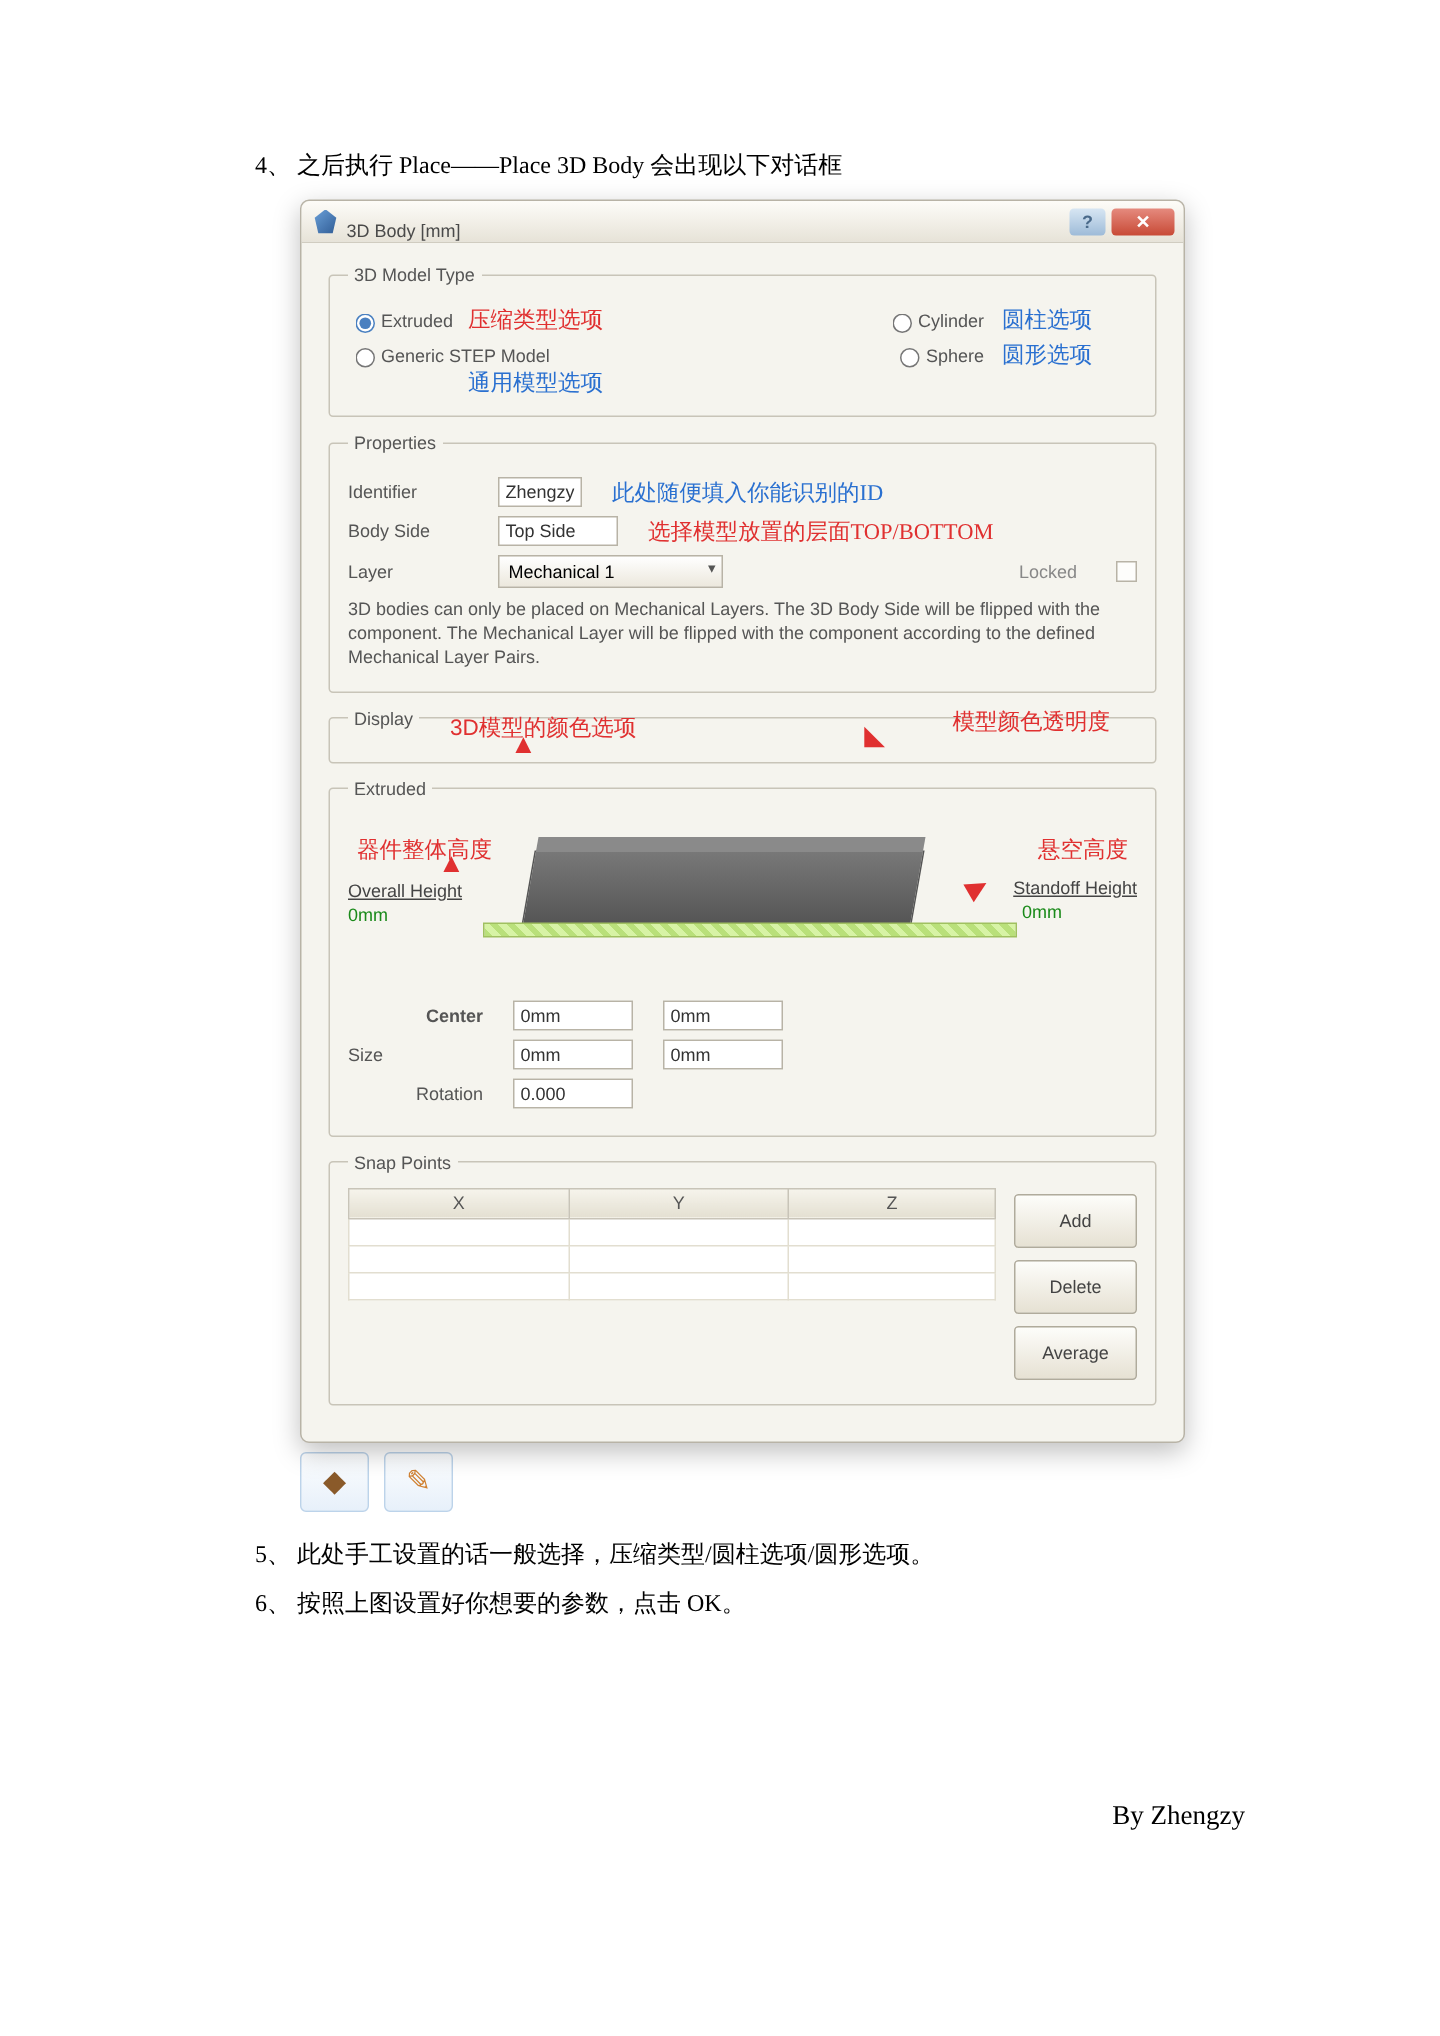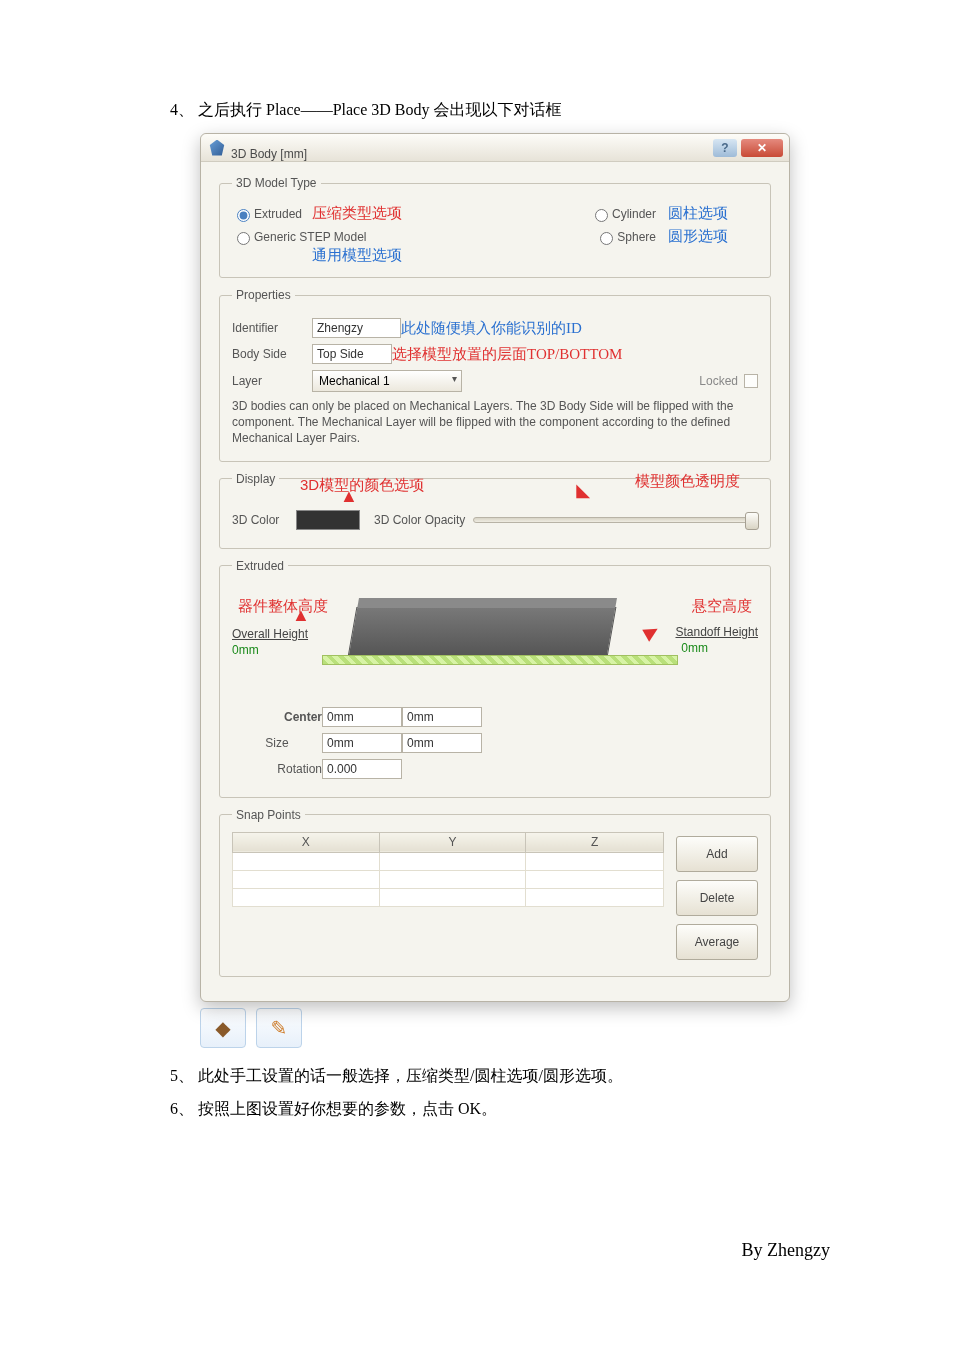--- a/index.html
+++ b/index.html
@@ -67,21 +67,21 @@
   legend {
     font-size: 12px;
     color: #555;
     padding: 0 4px;
   }
   .radio-row { display: flex; align-items: center; margin: 4px 0; }
   .radio-row .rad { margin-right: 4px; accent-color:#4a80c0; }
   .radio-row label { color: #555; margin-right: 6px; }
   .anno-red  { color: #e03030; font-family: "SimSun"; font-size: 15px; }
   .anno-blue { color: #2a70d0; font-family: "SimSun"; font-size: 15px; }
-  .prop-row { display: flex; align-items: center; margin: 6px 0; gap: 0; }
+  .prop-row { display: flex; align-items: center; margin: 6px 0; gap: 20px; }
   .prop-row .lbl { width: 80px; color: #555; }
   .txt {
     border: 1px solid #b8b3a6;
     background: #fff;
     height: 20px;
     padding: 2px 4px;
     font-size: 12px;
     color: #333;
   }
   .sel {
@@ -254,21 +254,21 @@
           <span style="width:30px"></span>
         </div>
         <div class="anno-blue" style="margin-left:80px;margin-top:-4px;">通用模型选项</div>
       </fieldset>
 
       <fieldset>
         <legend>Properties</legend>
 
         <div class="prop-row">
           <span class="lbl">Identifier</span>
-          <input class="txt" style="width: 89px;" value="Zhengzy">
+          <input class="txt" style="width: 56px;" value="Zhengzy">
           <span class="anno-blue">此处随便填入你能识别的ID</span>
         </div>
 
         <div class="prop-row">
           <span class="lbl">Body Side</span>
           <input class="txt" style="width: 80px;" value="Top Side">
           <span class="anno-red">选择模型放置的层面TOP/BOTTOM</span>
         </div>
 
         <div class="prop-row">
@@ -284,30 +284,20 @@
         <div class="note">3D bodies can only be placed on Mechanical Layers. The 3D Body Side will be flipped with the component. The Mechanical Layer will be flipped with the component according to the defined Mechanical Layer Pairs.</div>
       </fieldset>
 
       <fieldset style="position:relative;">
         <legend>Display</legend>
         <span class="anno-red overlay-anno" style="left:80px;top:-10px;">3D模型的颜色选项</span>
         <span class="anno-red overlay-anno" style="right:30px;top:-14px;">模型颜色透明度</span>
         <div style="position:absolute;left:120px;top:6px;" class="arrow-red">▲</div>
         <div style="position:absolute;right:180px;top:0px;" class="arrow-red">◣</div>
 
-        <div class="prop-row" style="margin-top:14px;">
-          <span class="lbl" style="width:64px">3D Color</span>
-          <span class="swatch"></span>
-          <span style="width:14px"></span>
-          <span style="color:#555;">3D Color Opacity</span>
-          <span style="width:8px"></span>
-          <span class="slider">
-              <span class="thumb"></span>
-            </span>
-        </div>
       </fieldset>
 
       <fieldset>
         <legend>Extruded</legend>
 
         <div class="extruded-illus">
           <span class="anno-red overlay-anno" style="left:6px;top:0;">器件整体高度</span>
           <span class="anno-red overlay-anno" style="right:6px;top:0;text-align:right;">悬空高度</span>
           <div class="box3d"></div>
           <div class="ground"></div>
@@ -319,21 +309,21 @@
           <div style="position:absolute;right:100px;top:30px;transform:rotate(-30deg);" class="arrow-red">▶</div>
         </div>
 
 
         <div class="prop-row">
           <span class="lbl" style="width:90px;text-align:right;font-weight:bold;">Center</span>
           <input class="txt" style="width: 80px;" value="0mm">
           <input class="txt" style="width: 80px;" value="0mm">
         </div>
         <div class="prop-row">
-          <span class="lbl" style="width:90px;text-align:center;">Size</span>
+          <span class="lbl" style="width:90px;text-align:left;">Size</span>
           <input class="txt" style="width: 80px;" value="0mm">
           <input class="txt" style="width: 80px;" value="0mm">
         </div>
         <div class="prop-row">
           <span class="lbl" style="width:90px;text-align:right;">Rotation</span>
           <input class="txt" style="width: 80px;" value="0.000">
         </div>
       </fieldset>
 
       <fieldset>

